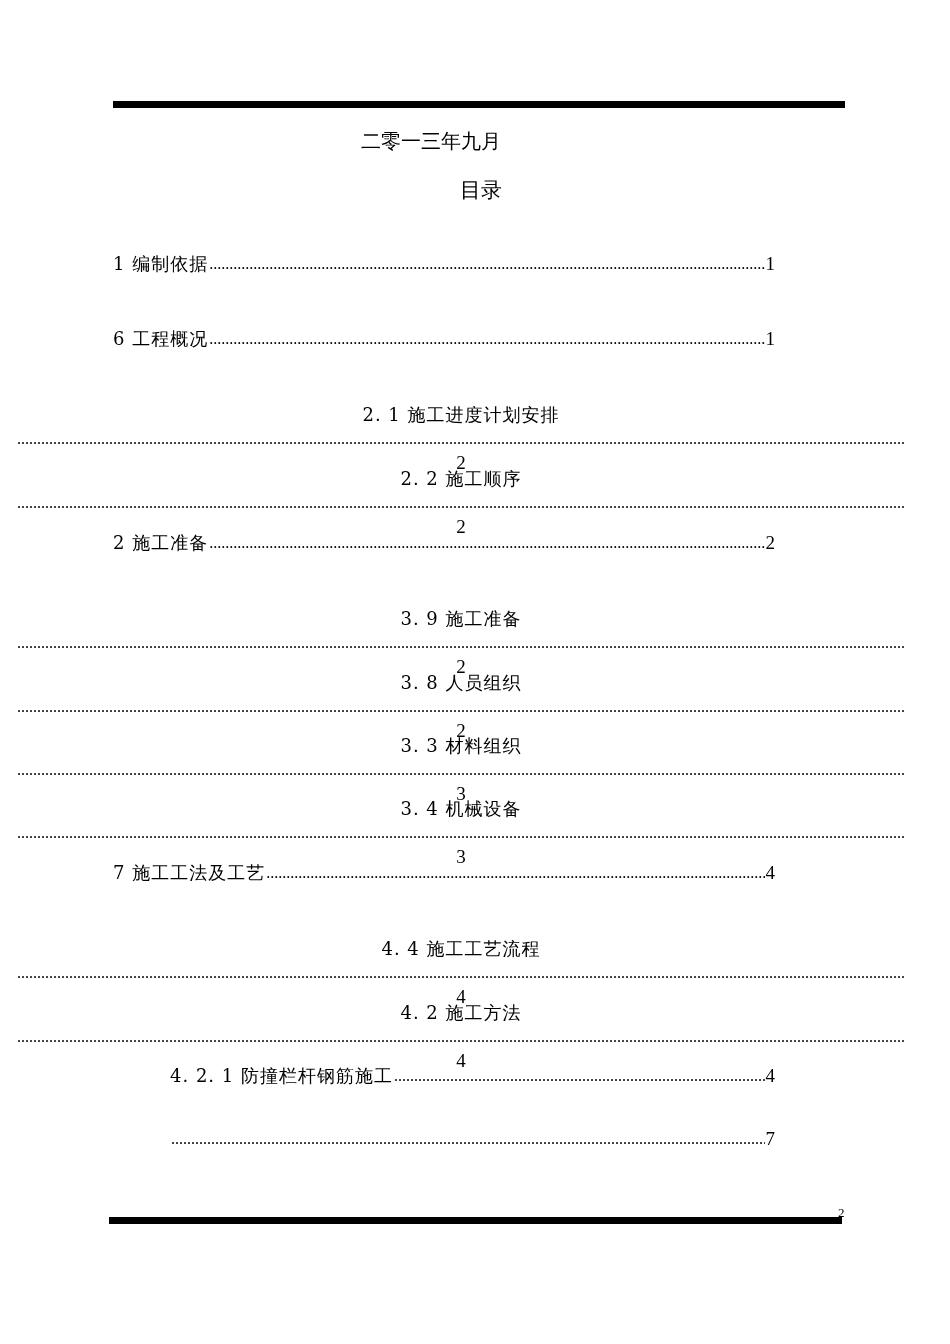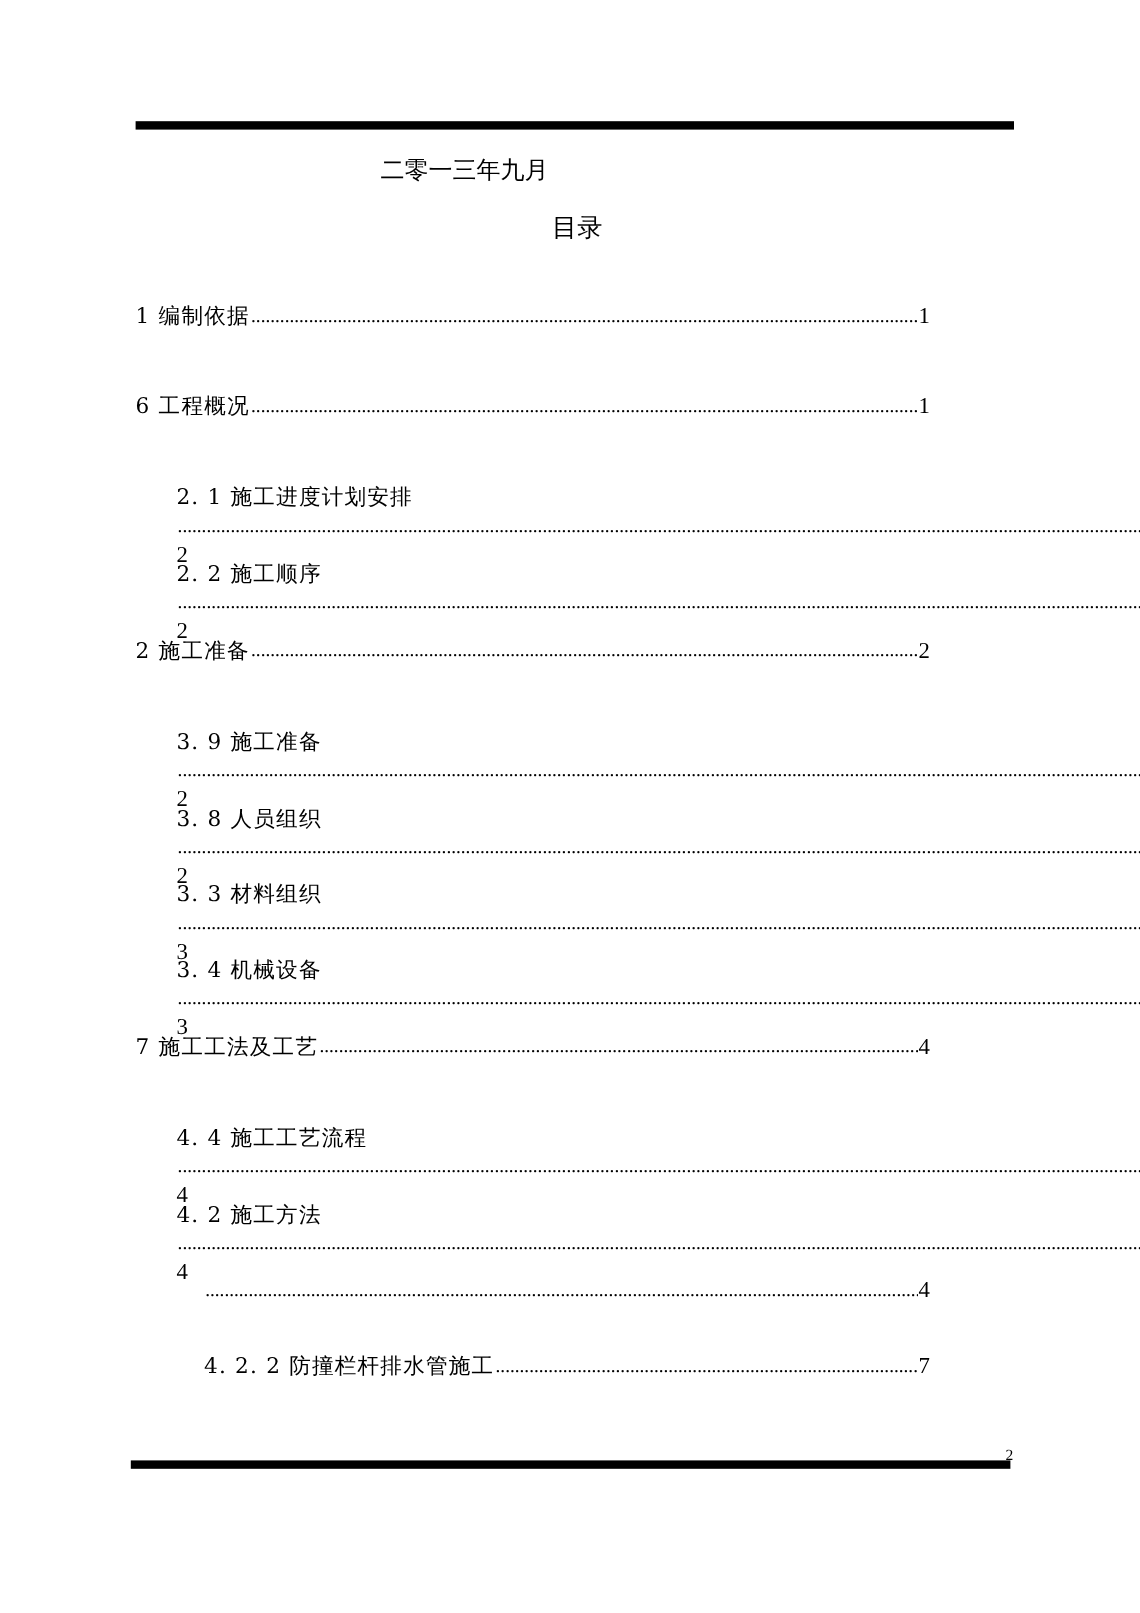--- a/index.html
+++ b/index.html
@@ -42,36 +42,37 @@
     }
     .date-line {
       position: absolute;
       left: 0;
       width: 774px;
       top: 128px;
       text-align: center;
       font-family: "DejaVu Sans", sans-serif;
       font-size: 20px;
       line-height: 26px;
+      padding-left: 44px;
     }
     .toc-title {
       position: absolute;
       left: 0;
       width: 962px;
       top: 176px;
       text-align: center;
       font-family: "DejaVu Sans", sans-serif;
       font-size: 21px;
       line-height: 28px;
     }
     .toc-entry {
       position: absolute;
       right: 175px;
       display: flex;
-      align-items: flex-start;
+      align-items: center;
       font-size: 18px;
       line-height: 24px;
       white-space: nowrap;
     }
     .toc-entry .label {
       flex: 0 0 auto;
       font-family: "DejaVu Serif", "Liberation Serif", serif;
       letter-spacing: 1px;
     }
     .toc-entry .leader {
@@ -169,24 +170,24 @@
   <span class="pg">4</span>
 </div>
 
 <div class="toc-entry lvl2" style="top:1001px">
   <span class="label">4. 2 施工方法</span>
   <span class="leader"></span>
   <span class="pg">4</span>
 </div>
 
 <div class="toc-entry lvl3" style="top:1064px">
+  <span class="label">4. 2. 1 防撞栏杆钢筋施工</span>
   <span class="leader"></span>
   <span class="pg">4</span>
 </div>
 
 <div class="toc-entry lvl3" style="top:1127px">
-  <span class="label">4. 2. 2 防撞栏杆排水管施工</span>
   <span class="leader"></span>
   <span class="pg">7</span>
 </div>
 
 <div class="rule-bottom"></div>
 <div class="page-number">2</div>
 
 </body></html>

